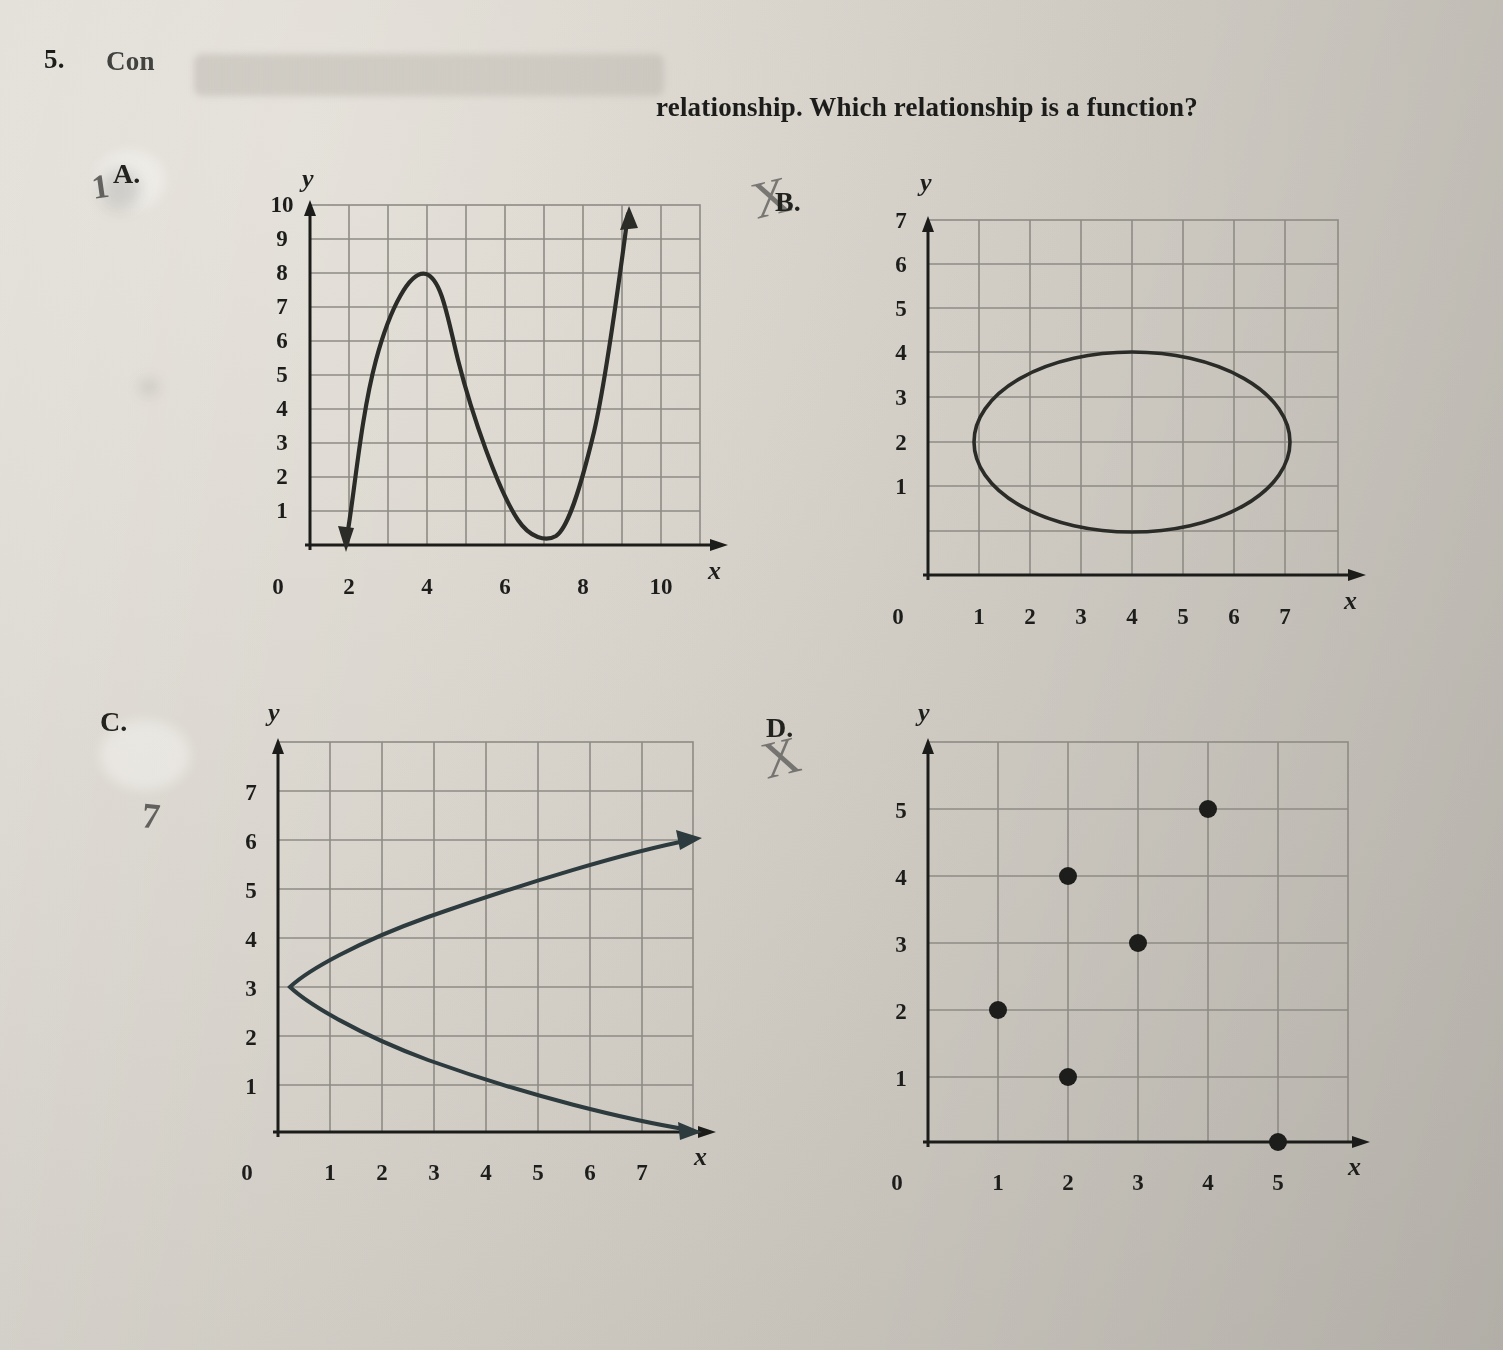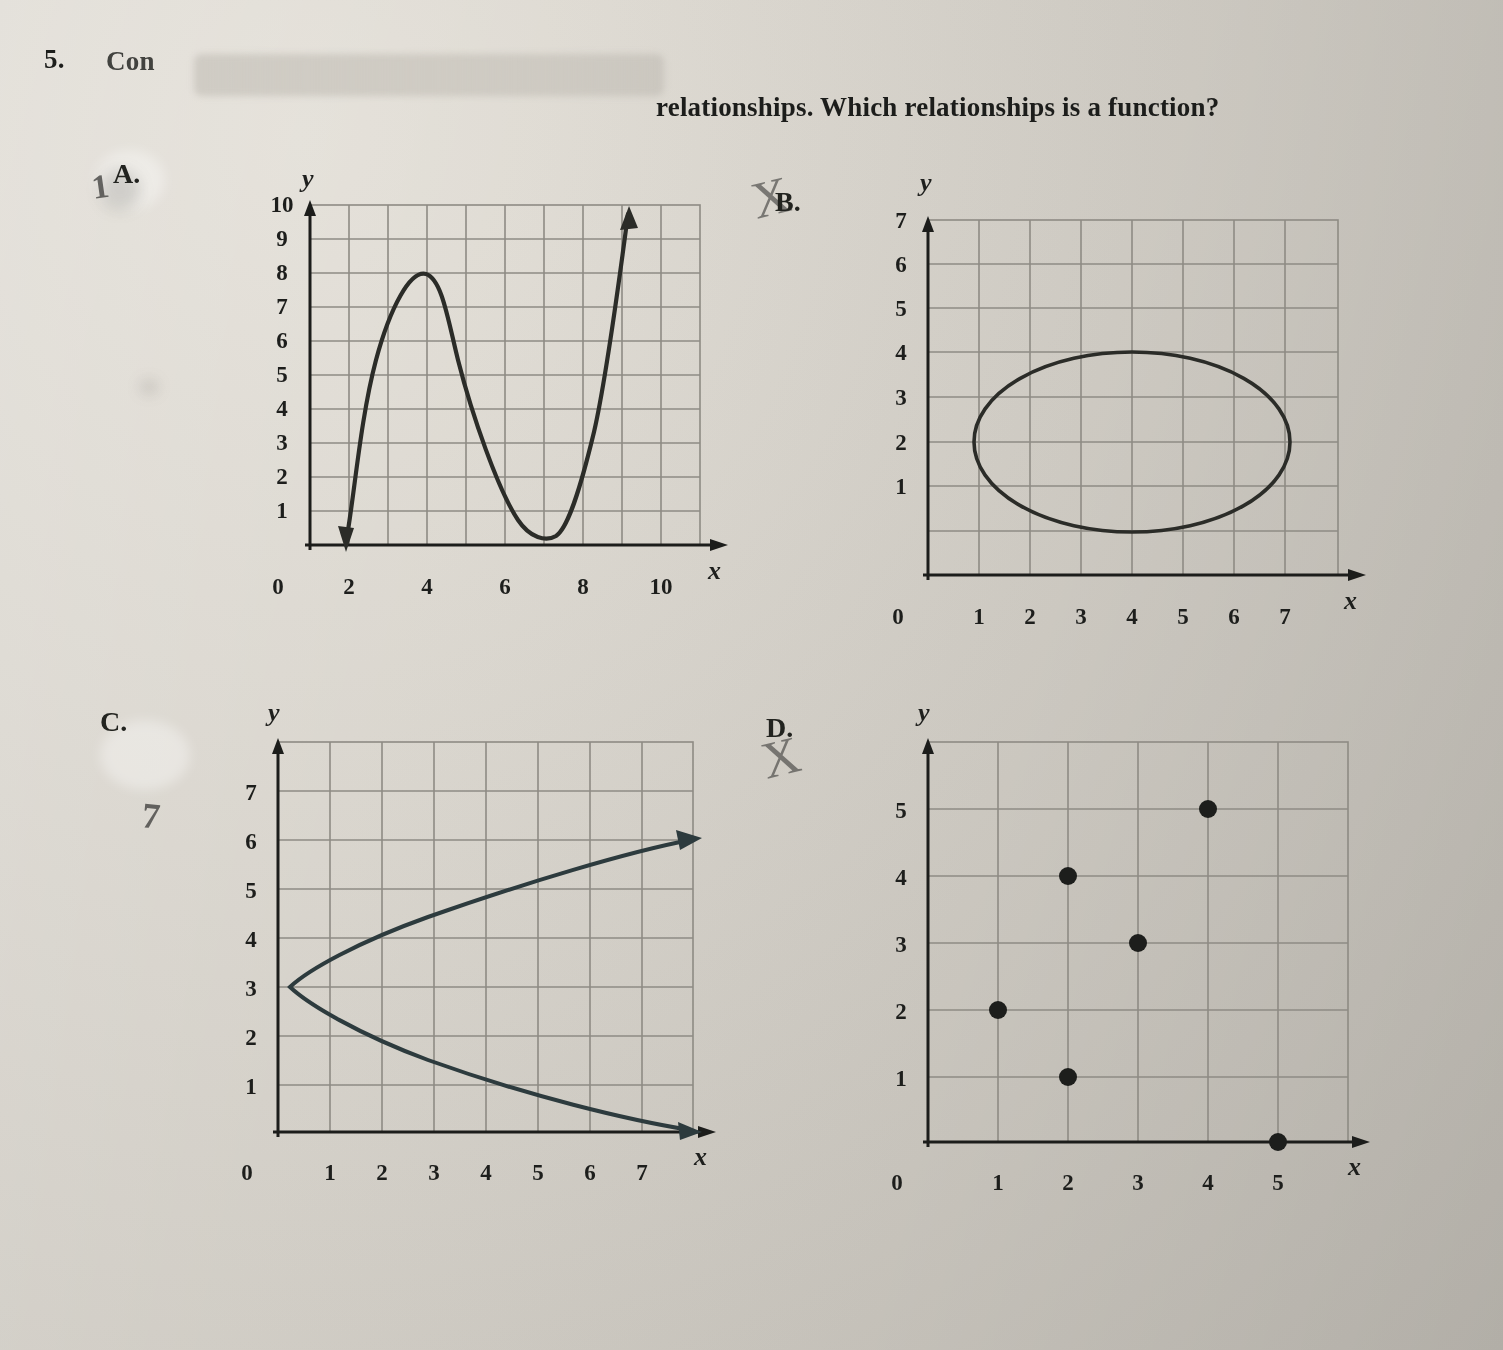--- a/index.html
+++ b/index.html
@@ -120,21 +120,21 @@
 </style>
 </head>
 <body>
 
 <div class="paper-shade"></div>
 
 <div class="question-line">
   <span class="q-num">5.</span>
   <span class="q-frag1">Con</span>
   <span class="q-smudge"></span>
-  <span class="q-frag2">relationships. Which relationships is a function?</span>
+  <span class="q-frag2">relationship. Which relationship is a function?</span>
 </div>
 
 <div class="smudge-spot" style="left:95px; top:150px; width:70px; height:60px;"></div>
 <div class="dark-spot" style="left:100px; top:170px; width:40px; height:40px;"></div>
 <div class="dark-spot" style="left:140px; top:380px; width:18px; height:14px;"></div>
 <div class="smudge-spot" style="left:100px; top:720px; width:90px; height:70px;"></div>
 
 <div class="pencil-mark" style="left:92px; top:168px; font-size:34px; font-weight:700; transform:rotate(-8deg);">1</div>
 <div class="pencil-mark" style="left:142px; top:795px; font-size:36px; font-weight:700; transform:rotate(6deg);">7</div>
 <div class="pencil-mark" style="left:752px; top:168px; font-size:52px; font-weight:400; transform:rotate(-14deg); opacity:0.6;">X</div>

